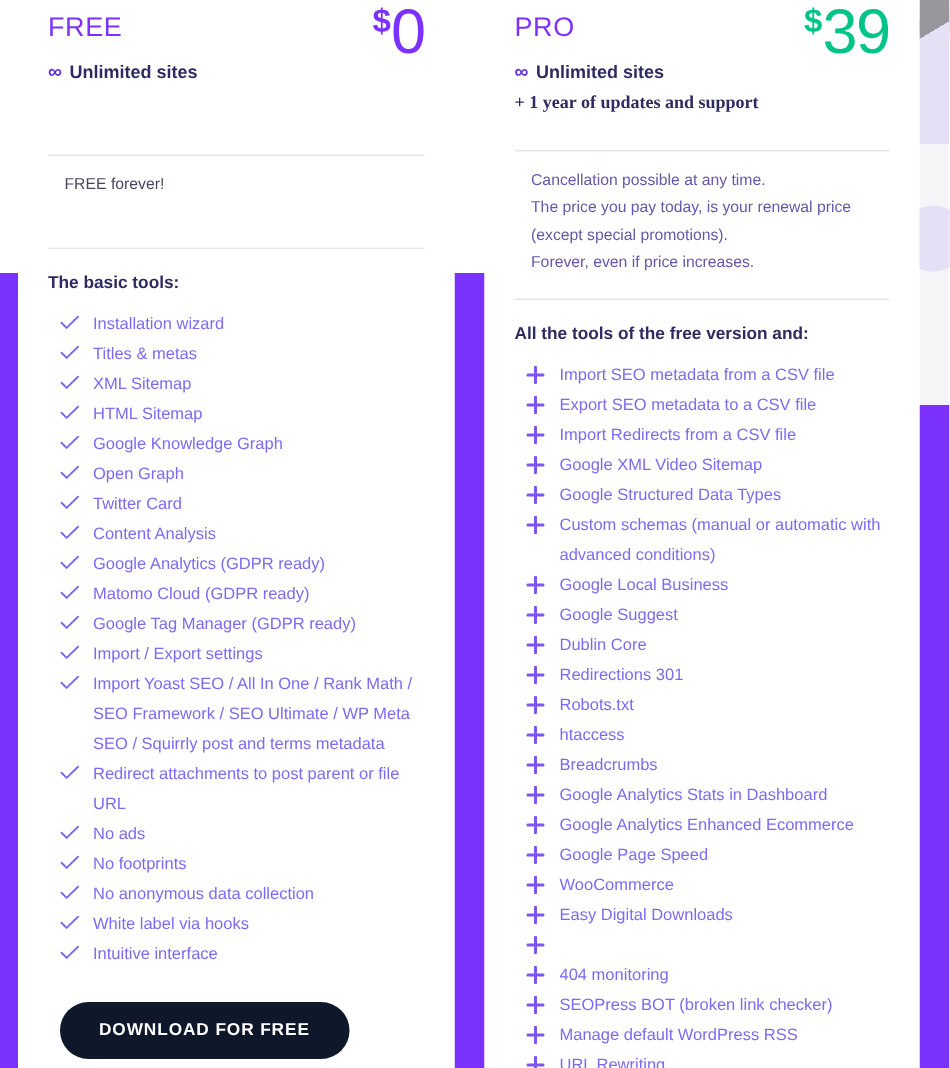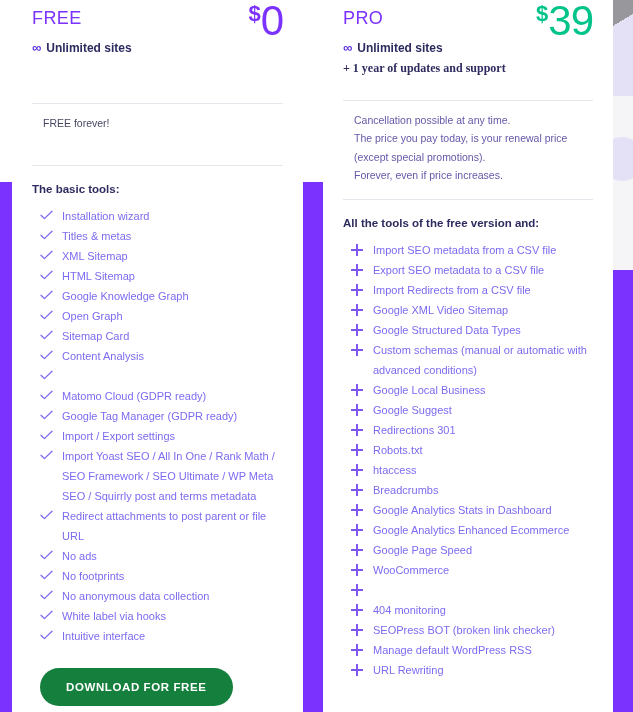--- a/index.html
+++ b/index.html
@@ -65,21 +65,21 @@
                    line-height: 20px; color: #7b6bf0; padding: 0 0 0 8px; }
   #list-free li { margin-bottom: 0px; }
   #list-pro  li { margin-bottom: 0px; }
   .ico { flex: 0 0 12px; width: 12px; height: 20px; display: block; }
   .ico svg { display: block; margin-top: 4px; }
   .feat-text { display: block; }
 
   
   #download-button {
     display: inline-block; margin: 22px 0 0 8px;
-    background: #15803d; color: #ffffff;
+    background: #0f172a; color: #ffffff;
     font-size: 11.5px; font-weight: 700; letter-spacing: .6px;
     padding: 13px 26px; border: none; border-radius: 22px; cursor: pointer;
     font-family: "Liberation Sans", sans-serif;
   }
 </style>
 </head>
 <body>
 
 <div id="root">
 
@@ -160,36 +160,37 @@
               </svg>
             </span>
             <span class="feat-text">Open Graph</span>
           </li>
           <li>
             <span class="ico">
               <svg width="13" height="10" viewBox="0 0 13 10">
                 <path d="M1 5.2 L4.4 8.6 L12 1.2" fill="none" stroke="#7b6bf0" stroke-width="1.3" stroke-linecap="round" stroke-linejoin="round"></path>
               </svg>
             </span>
-            <span class="feat-text">Sitemap Card</span>
+            <span class="feat-text">Twitter Card</span>
           </li>
           <li>
             <span class="ico">
               <svg width="13" height="10" viewBox="0 0 13 10">
                 <path d="M1 5.2 L4.4 8.6 L12 1.2" fill="none" stroke="#7b6bf0" stroke-width="1.3" stroke-linecap="round" stroke-linejoin="round"></path>
               </svg>
             </span>
             <span class="feat-text">Content Analysis</span>
           </li>
           <li>
             <span class="ico">
               <svg width="13" height="10" viewBox="0 0 13 10">
                 <path d="M1 5.2 L4.4 8.6 L12 1.2" fill="none" stroke="#7b6bf0" stroke-width="1.3" stroke-linecap="round" stroke-linejoin="round"></path>
               </svg>
             </span>
+            <span class="feat-text">Google Analytics (GDPR ready)</span>
           </li>
           <li>
             <span class="ico">
               <svg width="13" height="10" viewBox="0 0 13 10">
                 <path d="M1 5.2 L4.4 8.6 L12 1.2" fill="none" stroke="#7b6bf0" stroke-width="1.3" stroke-linecap="round" stroke-linejoin="round"></path>
               </svg>
             </span>
             <span class="feat-text">Matomo Cloud (GDPR ready)</span>
           </li>
           <li>
@@ -357,20 +358,28 @@
               </svg>
             </span>
             <span class="feat-text">Google Suggest</span>
           </li>
           <li>
             <span class="ico">
               <svg width="12" height="12" viewBox="0 0 12 12">
                 <path d="M6 0.8 V11.2 M0.8 6 H11.2" stroke="#7c55f2" stroke-width="2" stroke-linecap="round"></path>
               </svg>
             </span>
+            <span class="feat-text">Dublin Core</span>
+          </li>
+          <li>
+            <span class="ico">
+              <svg width="12" height="12" viewBox="0 0 12 12">
+                <path d="M6 0.8 V11.2 M0.8 6 H11.2" stroke="#7c55f2" stroke-width="2" stroke-linecap="round"></path>
+              </svg>
+            </span>
             <span class="feat-text">Redirections 301</span>
           </li>
           <li>
             <span class="ico">
               <svg width="12" height="12" viewBox="0 0 12 12">
                 <path d="M6 0.8 V11.2 M0.8 6 H11.2" stroke="#7c55f2" stroke-width="2" stroke-linecap="round"></path>
               </svg>
             </span>
             <span class="feat-text">Robots.txt</span>
           </li>
@@ -414,20 +423,28 @@
             </span>
             <span class="feat-text">Google Page Speed</span>
           </li>
           <li>
             <span class="ico">
               <svg width="12" height="12" viewBox="0 0 12 12">
                 <path d="M6 0.8 V11.2 M0.8 6 H11.2" stroke="#7c55f2" stroke-width="2" stroke-linecap="round"></path>
               </svg>
             </span>
             <span class="feat-text">WooCommerce</span>
+          </li>
+          <li>
+            <span class="ico">
+              <svg width="12" height="12" viewBox="0 0 12 12">
+                <path d="M6 0.8 V11.2 M0.8 6 H11.2" stroke="#7c55f2" stroke-width="2" stroke-linecap="round"></path>
+              </svg>
+            </span>
+            <span class="feat-text">Easy Digital Downloads</span>
           </li>
           <li>
             <span class="ico">
               <svg width="12" height="12" viewBox="0 0 12 12">
                 <path d="M6 0.8 V11.2 M0.8 6 H11.2" stroke="#7c55f2" stroke-width="2" stroke-linecap="round"></path>
               </svg>
             </span>
           </li>
           <li>
             <span class="ico">

